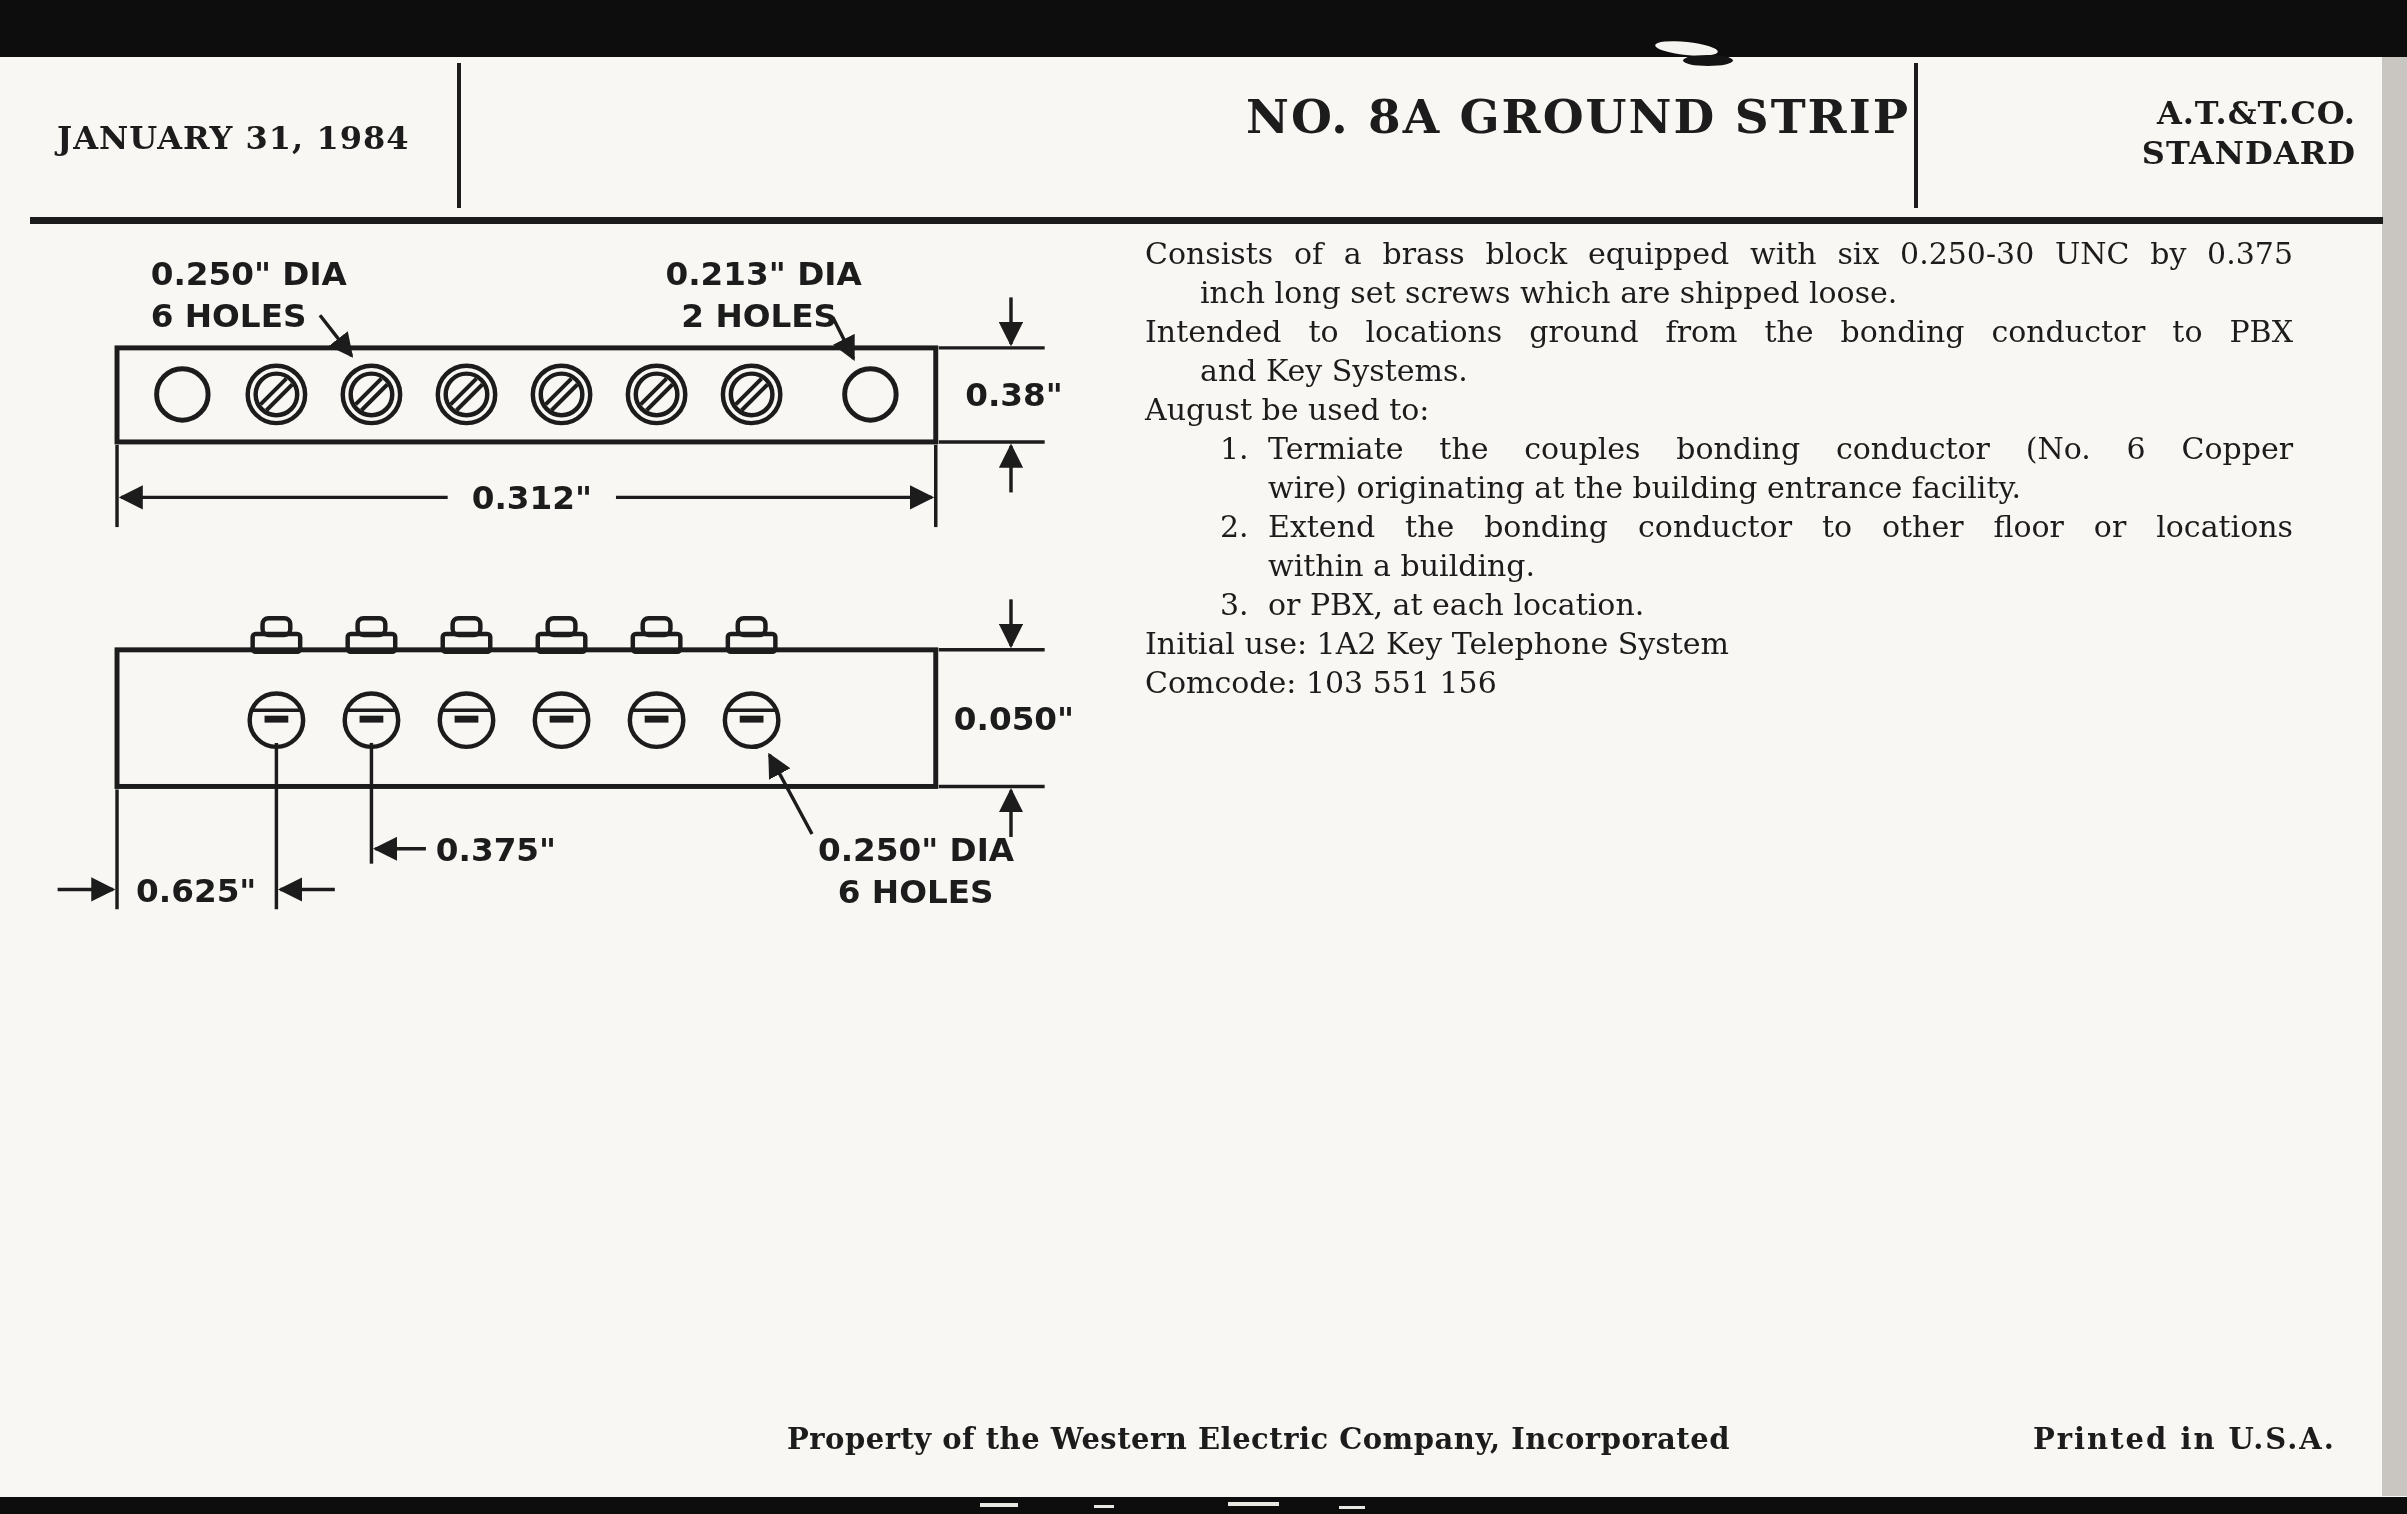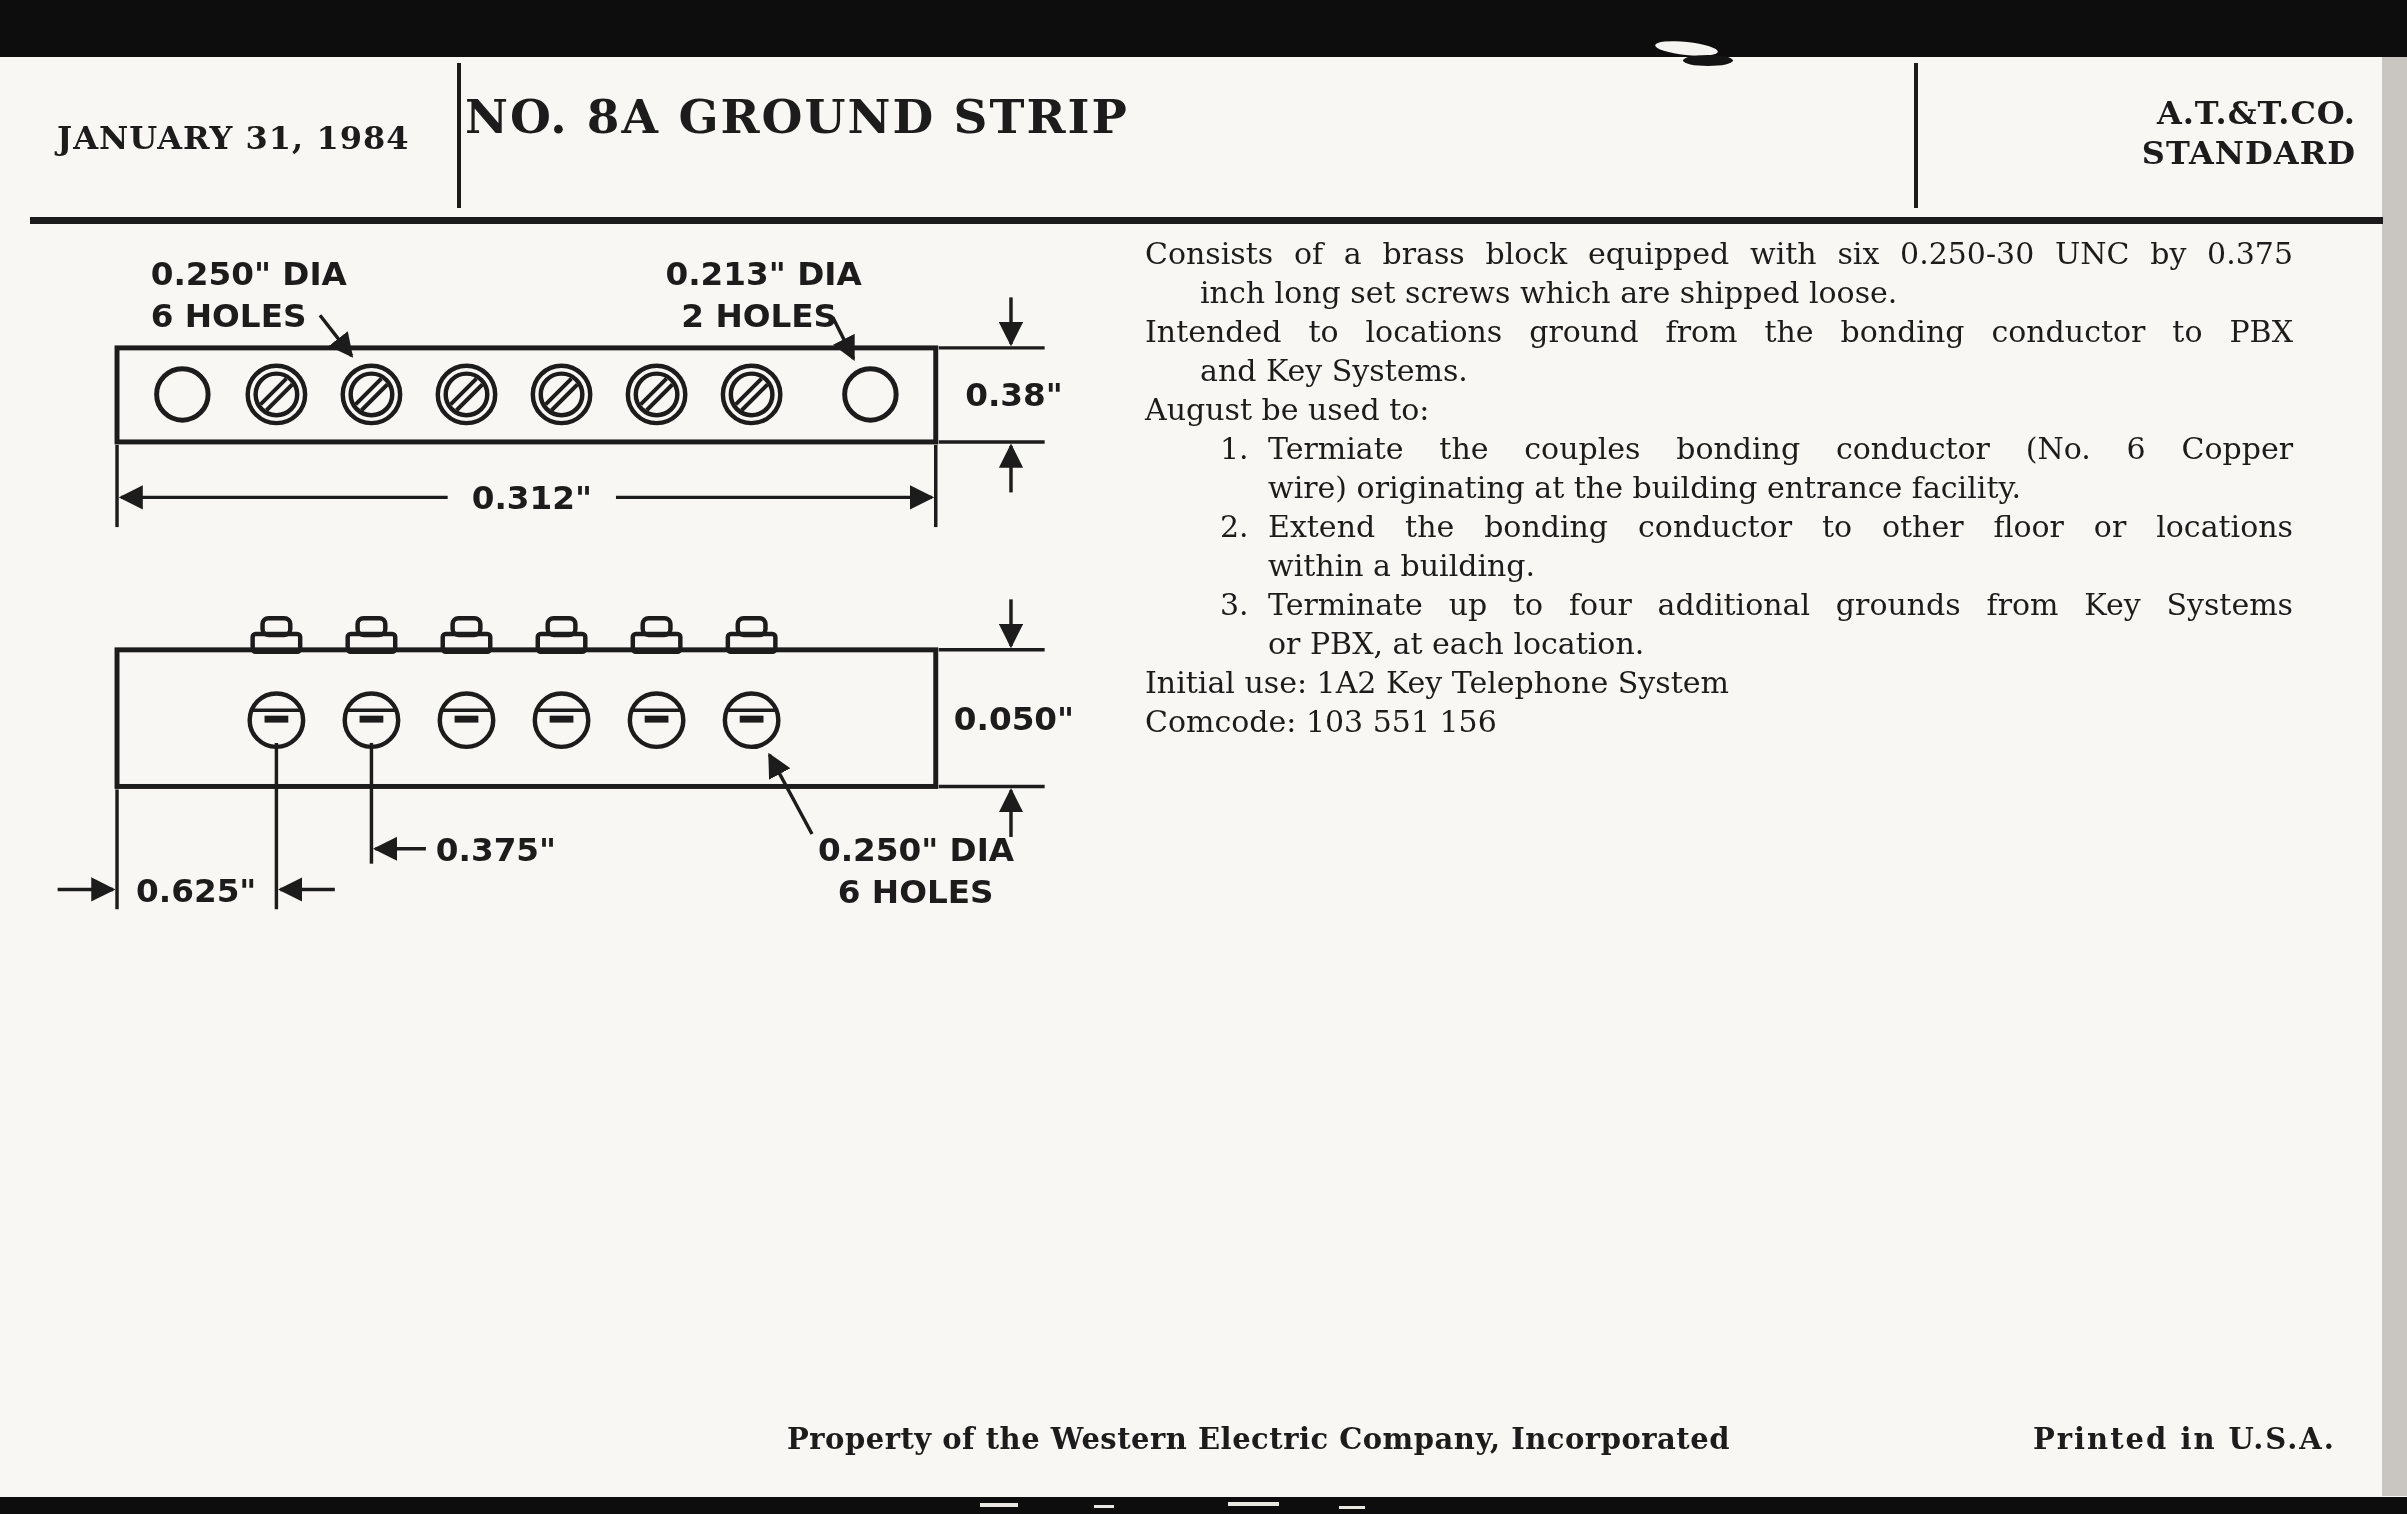--- a/index.html
+++ b/index.html
@@ -12,21 +12,21 @@
   .bar-bottom { position:absolute; left:0; top:1497px; width:2408px; height:18px; background:#0d0d0d; }
   .scan-edge  { position:absolute; right:0; top:57px; width:26px; height:1439px; background:#c9c6c2; }
   .nick   { position:absolute; left:1655px; top:42px; width:63px; height:13px; background:#f6f4f0; border-radius:50%; transform:rotate(6deg); }
   .smudge { position:absolute; left:1683px; top:55px; width:50px; height:11px; background:#141414; border-radius:50%; }
   .speck  { position:absolute; background:#e9e7e2; }
 
   
   .date { position:absolute; left:57px; top:119px; font-weight:bold; font-size:32px; letter-spacing:1px; }
   .vrule { position:absolute; top:63px; width:4px; height:145px; background:#1c1c1c; }
   .vrule.v1 { left:457px; } .vrule.v2 { left:1914px; }
-  .title { position:absolute; left:465px; top:89px; width:1445px; text-align:left;
+  .title { position:absolute; left:465px; top:89px; width:1445px; text-align:right;
            font-weight:bold; font-size:47px; letter-spacing:2px; }
   .org { position:absolute; left:1940px; top:93px; width:416px; text-align:right;
          font-weight:bold; font-size:32px; line-height:40px; letter-spacing:1px; }
   .hrule { position:absolute; left:30px; top:217px; width:2353px; height:7px; background:#1c1c1c; }
 
   
   .bodycol { position:absolute; left:1145px; top:234px; width:1148px;
              font-size:30px; line-height:39px; }
   .bodycol .ln { min-height:39px; }
   .ln.j { text-align:justify; text-align-last:justify; }
@@ -184,21 +184,20 @@
     <div class="li">
       <span class="num">2.</span>
       <div class="litext">
         <div class="ln j">Extend the bonding conductor to other floor or locations</div>
         <div class="ln">within a building.</div>
       </div>
     </div>
     <div class="li">
       <span class="num">3.</span>
       <div class="litext">
-        <div class="ln j">Terminate up to four additional grounds from Key Systems</div>
         <div class="ln">or PBX, at each location.</div>
       </div>
     </div>
 
     <div class="ln">Initial use: 1A2 Key Telephone System</div>
     <div class="ln">Comcode: 103 551 156</div>
   </div>
 
   <div class="prop">Property of the Western Electric Company, Incorporated</div>
   <div class="printed">Printed in U.S.A.</div>

